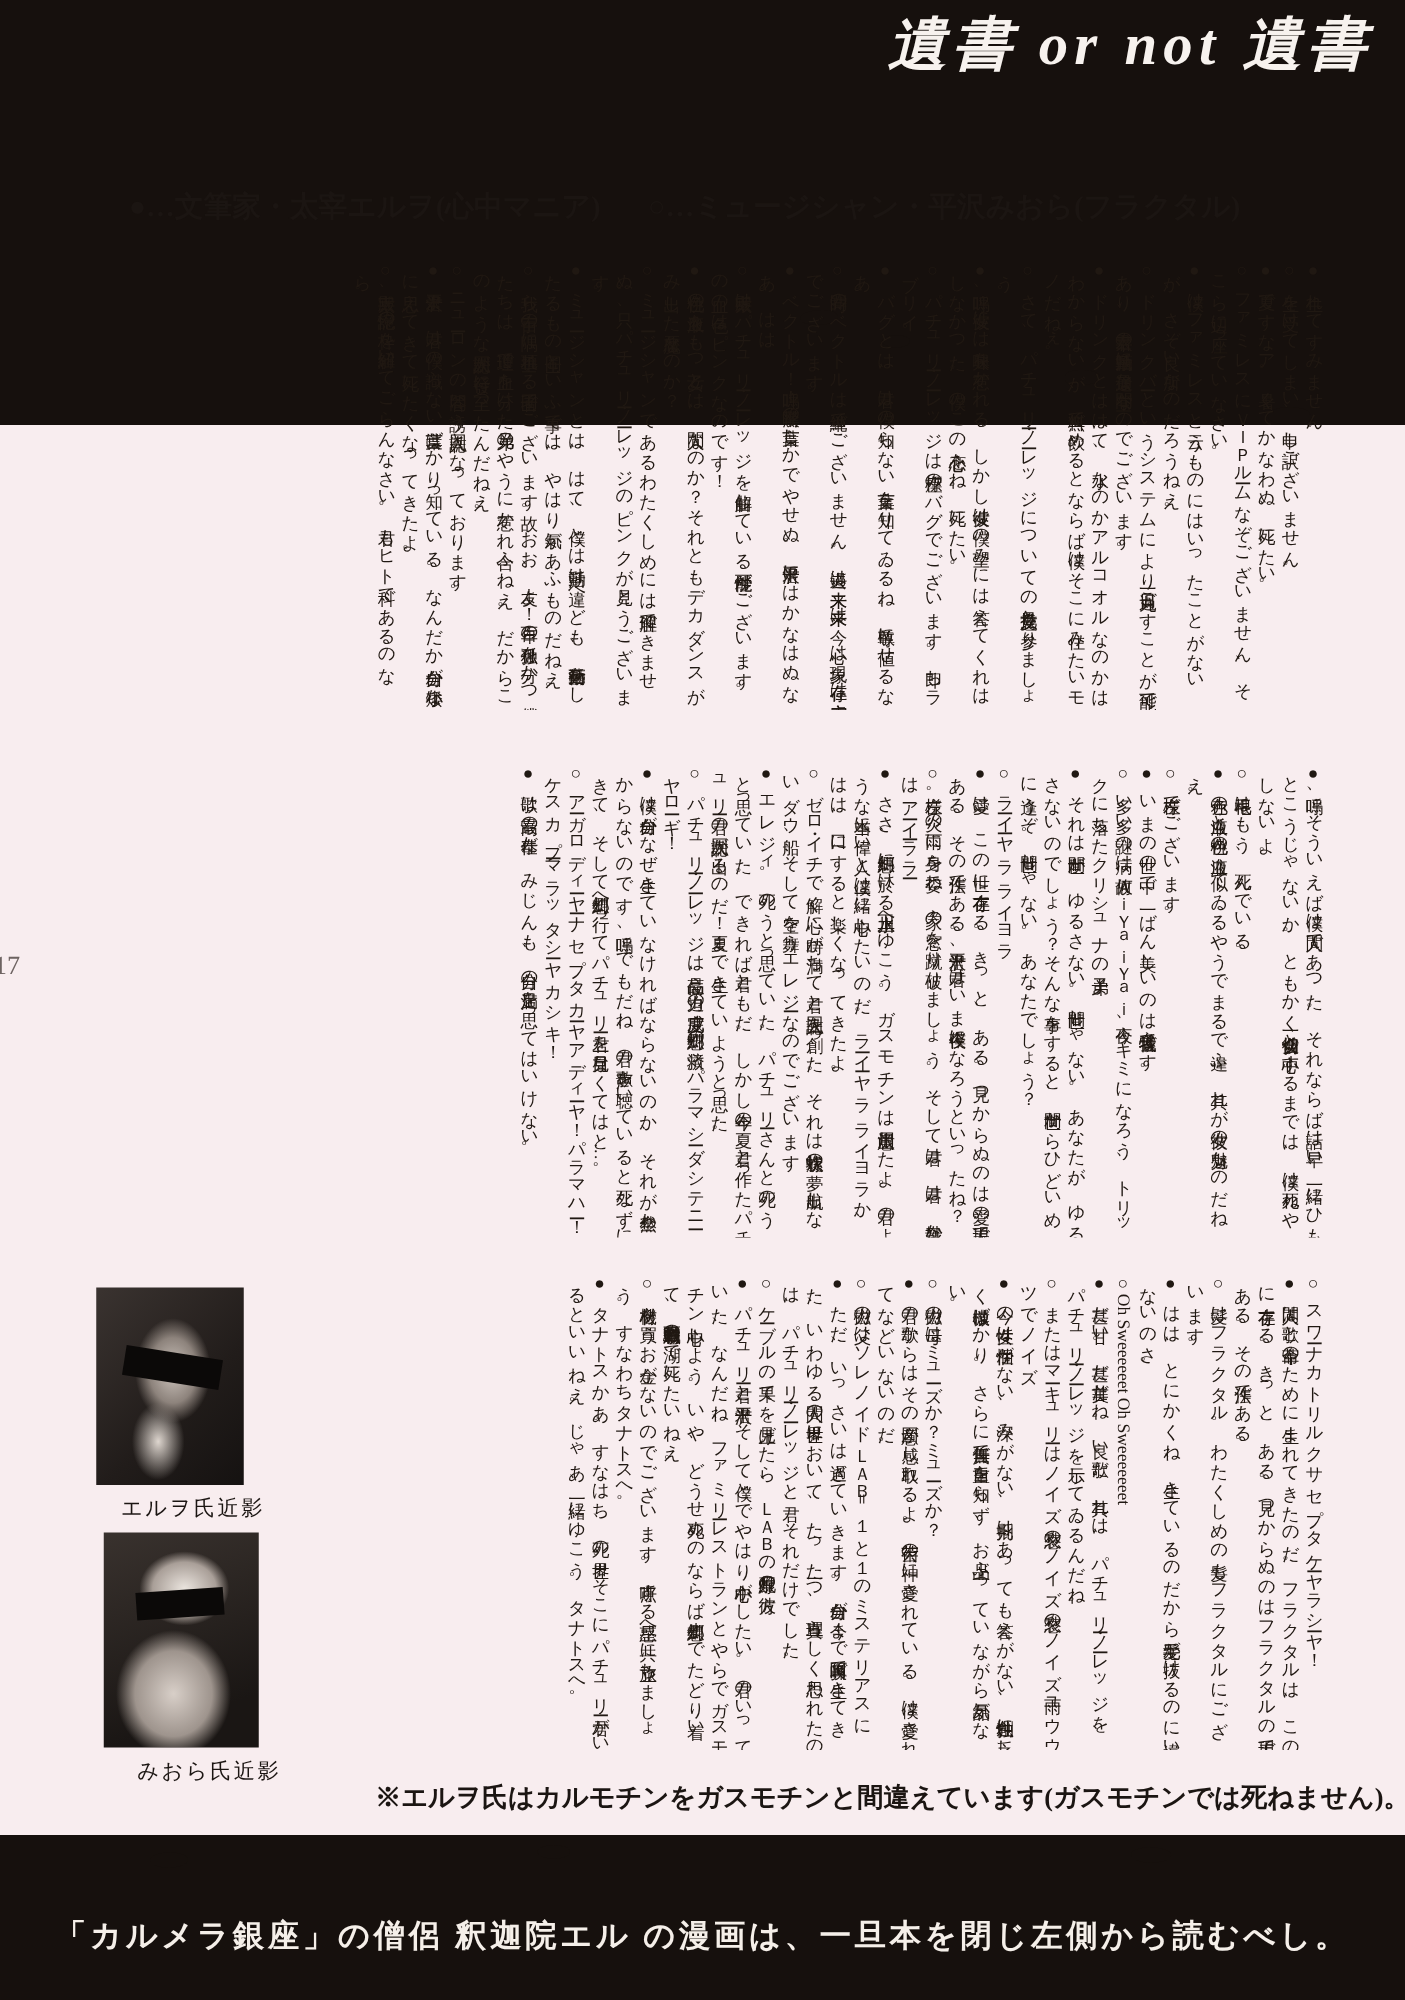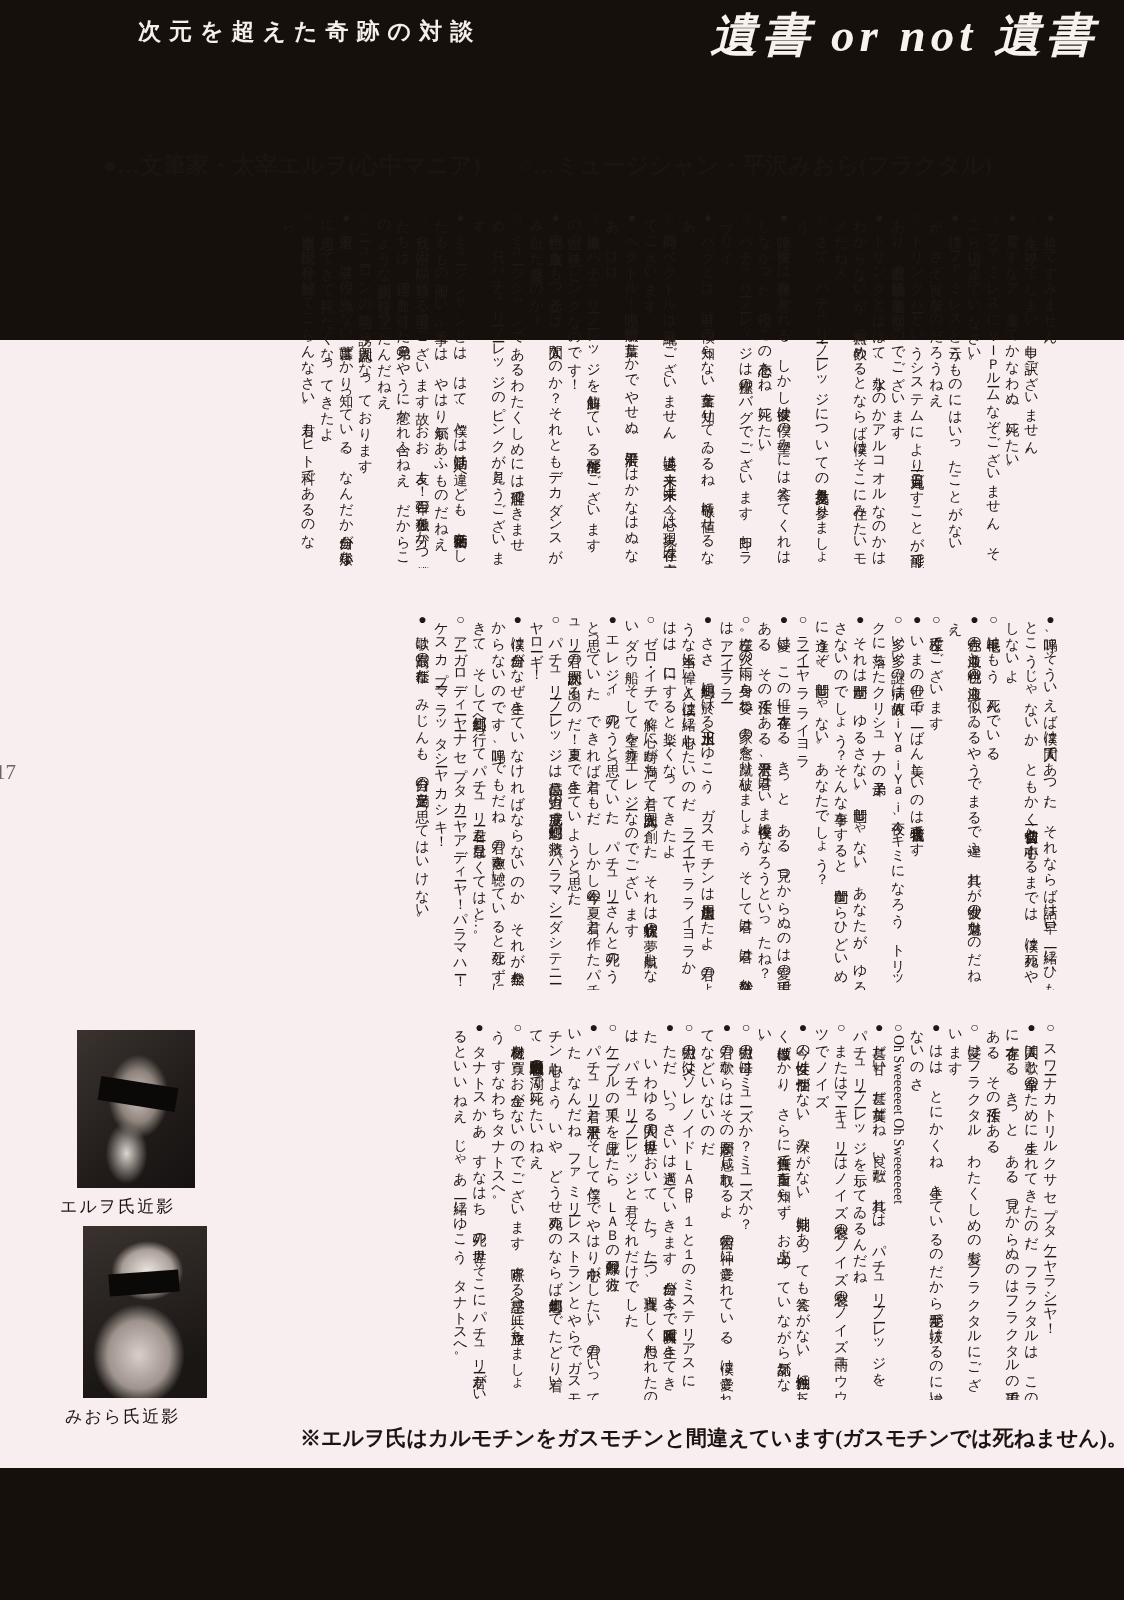--- a/index.html
+++ b/index.html
@@ -40,21 +40,21 @@
     font-size:14px; line-height:1.36; color:#201812;
     overflow:hidden;
   }
   .dialogue p{margin:0;padding:0;}
   #block-0{left:85px; top:210px; width:975px; height:358px;}
   #block-1{left:85px; top:612px; width:975px; height:378px;}
   #block-2{left:195px;top:1020px;width:865px; height:380px;}
   
   .page-number{position:absolute; left:-5px; top:760px; font-size:21px; color:#6d6361;}
   
-  .photo-fig{position:absolute; margin:0; text-align:left;}
+  .photo-fig{position:absolute; margin:0; text-align:right;}
   #fig-eruwo{left:60px; top:1030px; width:152px;}
   #fig-miora{left:65px; top:1226px; width:160px;}
   .photo{position:relative; margin:0 auto; overflow:hidden;}
   #photo-eruwo{
     width:118px; height:158px;
     background:
       radial-gradient(ellipse 42px 58px at 52% 42%, #cfc6bf 0%, #8d837c 45%, rgba(0,0,0,0) 72%),
       radial-gradient(ellipse 30px 44px at 42% 78%, #ded6cf 0%, rgba(0,0,0,0) 70%),
       linear-gradient(135deg, #3a3330 0%, #211c1a 60%, #151211 100%);
   }
@@ -91,21 +91,20 @@
 </head>
 <body>
 
 <div class="page">
 
   <div class="banner-top"></div>
   <div class="blob" style="left:640px;top:248px;width:30px;height:12px;border-radius:60% 40% 55% 45%;"></div>
   <div class="blob" style="left:706px;top:268px;width:22px;height:10px;border-radius:50%;"></div>
   <div class="blob" style="left:852px;top:296px;width:28px;height:12px;border-radius:45% 55% 60% 40%;"></div>
   <div class="blob" style="left:1014px;top:326px;width:34px;height:14px;border-radius:55% 45% 40% 60%;"></div>
-  <div class="kicker">次元を超えた奇跡の対談</div>
   <div class="main-title">遺書 or not 遺書</div>
 
   <div class="legend">
     <span>●…文筆家・太宰エルヲ(心中マニア)</span>
     <span>○…ミュージシャン・平沢みおら(フラクタル)</span>
   </div>
 
   <div class="page-number">17</div>
 
   <div class="dialogue" id="block-0">
@@ -181,14 +180,15 @@
     </div>
     <figcaption class="photo-caption">みおら氏近影</figcaption>
   </figure>
 
   <div class="footnote">※エルヲ氏はカルモチンをガスモチンと間違えています(ガスモチンでは死ねません)。</div>
 
   <div class="banner-bottom"></div>
   <div class="blob" style="left:120px;top:1482px;width:30px;height:12px;border-radius:55% 45% 50% 50%;"></div>
   <div class="blob" style="left:430px;top:1476px;width:26px;height:11px;border-radius:50%;"></div>
   <div class="blob" style="left:905px;top:1478px;width:32px;height:12px;border-radius:45% 55% 50% 50%;"></div>
+  <div class="footer-line">「カルメラ銀座」の僧侶 釈迦院エル の漫画は、一旦本を閉じ左側から読むべし。</div>
 
 </div>
 
 </body></html>

